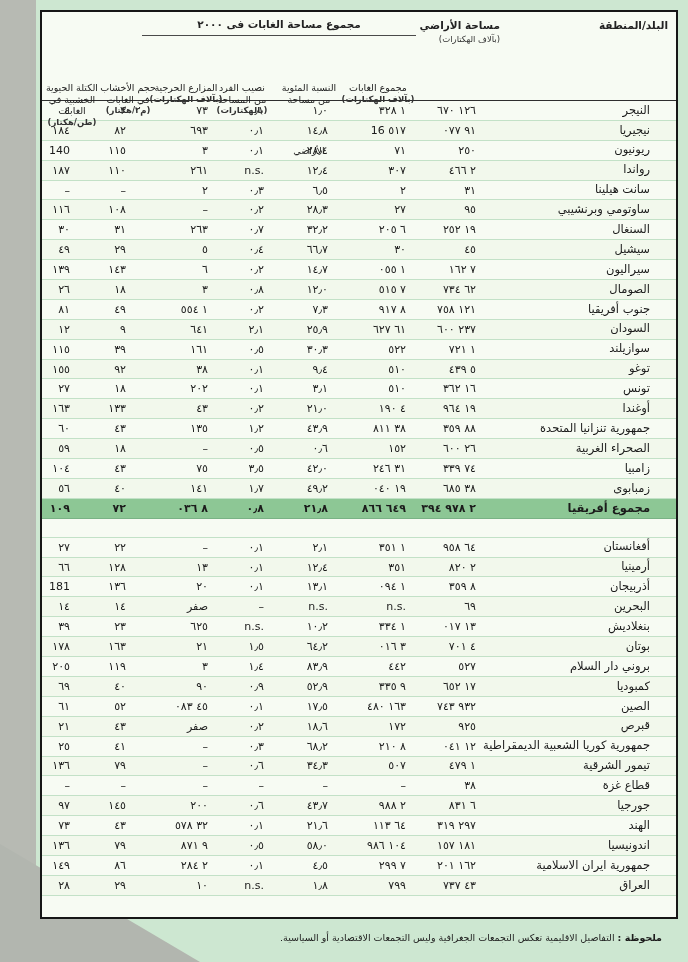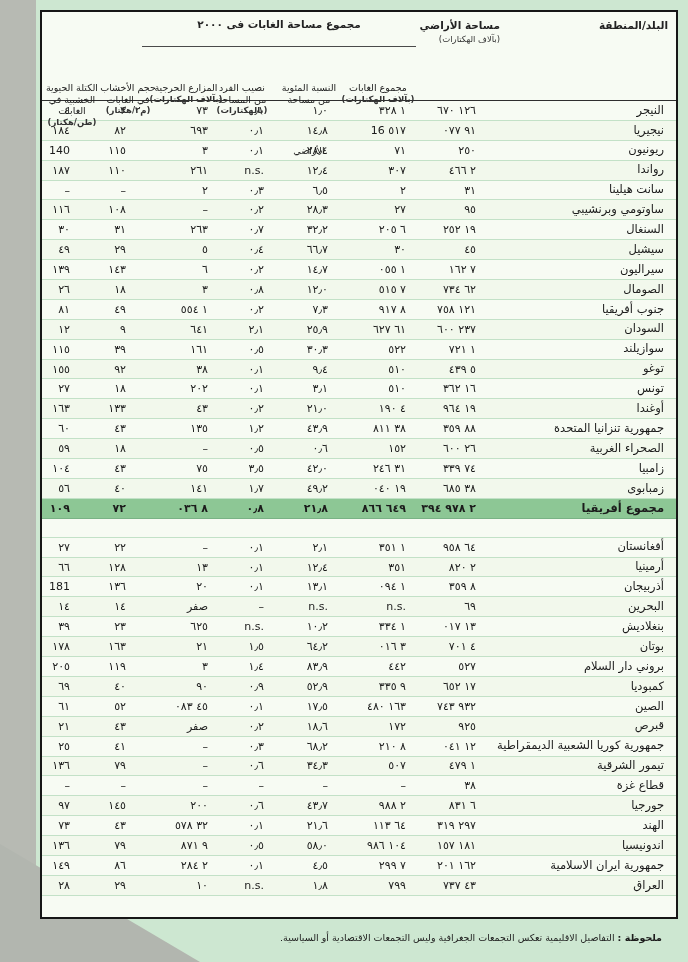--- a/index.html
+++ b/index.html
@@ -18,21 +18,21 @@
   }
   
   .thead{position:relative;height:88px;border-bottom:1.6px solid #2e2e2e;direction:rtl;}
   .hmain{position:absolute;top:7px;font-size:10.5px;font-weight:bold;color:#222;white-space:nowrap;}
   .h-country{right:8px;}
   .h-land{right:176px;width:88px;text-align:right;}
   .h-land .unit{display:block;font-weight:normal;font-size:8.5px;margin-top:3px;color:#333;}
   .h-group{
     position:absolute;top:6px;right:260px;width:274px;text-align:center;
     font-size:10.5px;font-weight:bold;color:#222;
-    padding-bottom:16px;border-bottom:1.2px solid #4a4a4a;white-space:nowrap;
+    padding-bottom:5px;border-bottom:1.2px solid #4a4a4a;white-space:nowrap;
   }
   .hsub{
     position:absolute;top:30px;height:54px;display:flex;flex-direction:column;
     justify-content:space-between;text-align:center;color:#222;
   }
   .hsub .t{font-size:9.5px;font-weight:normal;line-height:1.22;white-space:nowrap;margin-top:40px;}
   .hsub .unit{font-size:8.5px;font-weight:bold;color:#333;white-space:nowrap;}
   .h-forest{right:254px;width:88px;}
   .h-pct{right:330px;width:74px;}
   .h-percap{right:398px;width:72px;}
@@ -43,21 +43,21 @@
   .tbody{direction:rtl;}
   .row{
     display:grid;grid-template-columns:200px 70px 78px 64px 56px 82px 56px 24px;
     direction:rtl;height:19.9px;align-items:center;box-sizing:border-box;
     border-bottom:1.6px solid #c3e1c7;
   }
   .row:nth-child(even){background:#f2f8ec;}
   .row.total{background:#8dc795;font-weight:bold;border-bottom:1.6px solid #79b285;}
   .row.spacer{height:19px;background:transparent;}
   .cell{font-size:11px;color:#1b1b1b;white-space:nowrap;overflow:visible;line-height:1;}
-  .cell.country{font-size:11.5px;padding-right:12px;text-align:right;}
+  .cell.country{font-size:11.5px;padding-right:26px;text-align:right;}
   .cell.num{direction:ltr;text-align:right;}
   
   .note{
     position:absolute;top:932px;right:26px;z-index:1;
     font-size:9.5px;color:#1d1d1d;white-space:nowrap;
   }
   .note .lbl{font-weight:bold;}
 </style>
 </head>
 <body>

